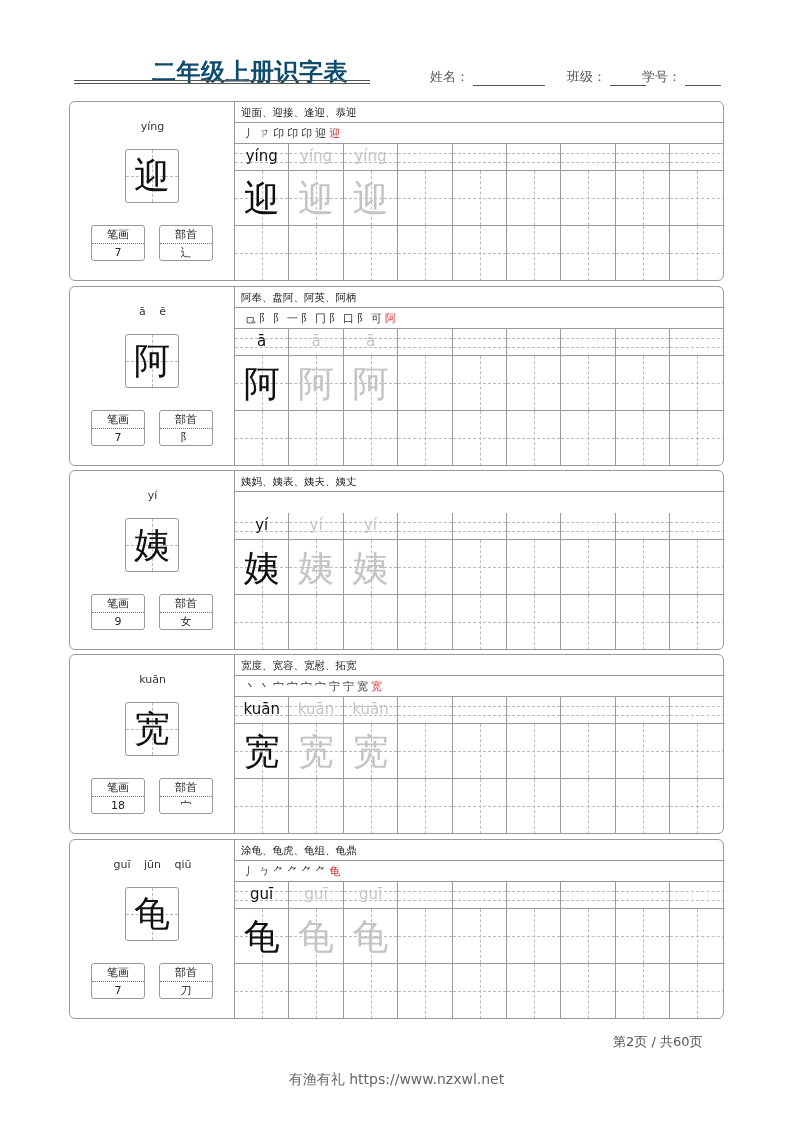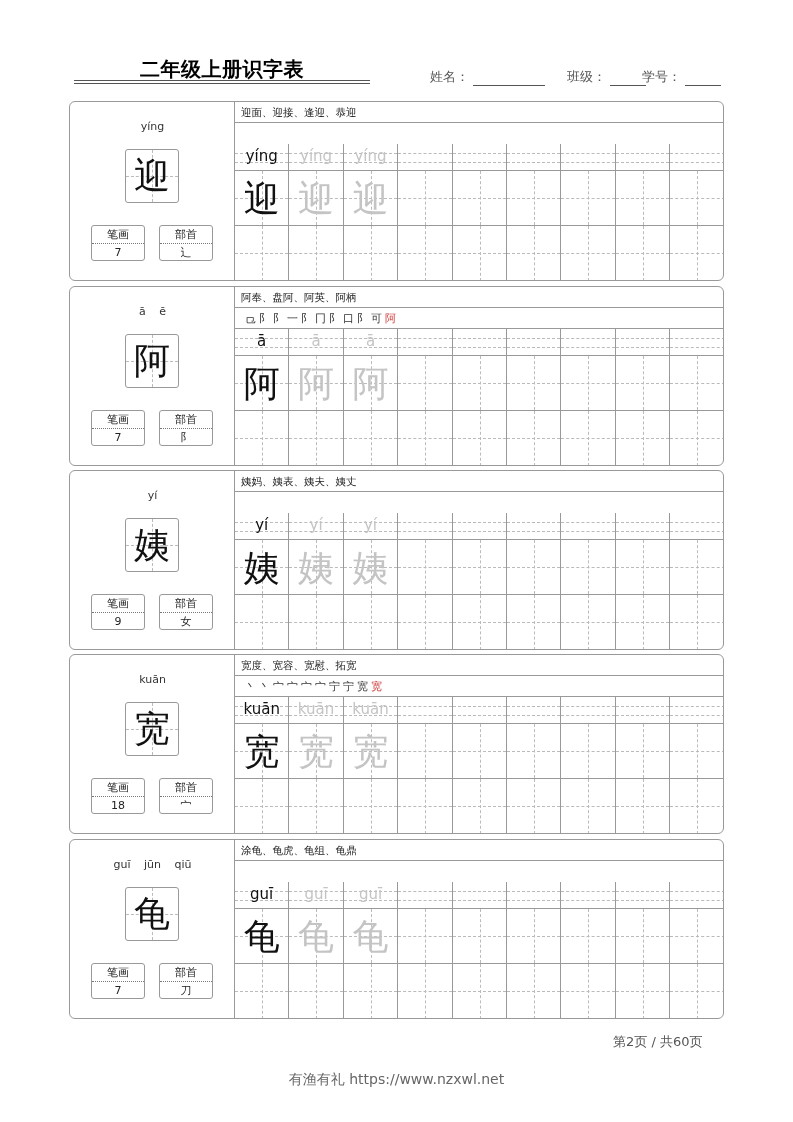--- a/index.html
+++ b/index.html
@@ -1,19 +1,19 @@
 <!DOCTYPE html>
 <html><head>
 <meta charset="utf-8">
 <style>
   * { box-sizing: border-box; margin: 0; padding: 0; }
   html, body { width: 793px; height: 1122px; background: #ffffff; overflow: hidden; }
   body { position: relative; font-family: "DejaVu Sans", "Liberation Sans", sans-serif; color: #222; }
 
-  .title { position: absolute; left: 140px; top: 56px; font-size: 20px; font-weight: bold; color: #000000; letter-spacing: 0.5px; }
+  .title { position: absolute; left: 152px; top: 56px; font-size: 24px; font-weight: bold; color: #0c4a6e; letter-spacing: 0.5px; }
   .title-line1 { position: absolute; left: 74px; top: 80px; width: 296px; height: 1px; background: #555; }
   .title-line2 { position: absolute; left: 74px; top: 83px; width: 296px; height: 1px; background: #555; }
 
   .info { position: absolute; top: 68px; font-size: 13px; color: #555; display: flex; align-items: flex-end; }
   .info .blank { display: inline-block; border-bottom: 1px solid #555; height: 14px; margin-left: 4px; }
 
   .card { position: absolute; left: 69px; width: 655px; height: 180px; border: 1px solid #999; border-radius: 6px; overflow: hidden; }
   .left { position: absolute; left: 0; top: 0; width: 165px; height: 100%; border-right: 1px solid #999; }
   .pinyin-top { position: absolute; top: 18px; left: 0; width: 165px; text-align: center; font-size: 11px; color: #333; word-spacing: 10px; }
   .big-box { position: absolute; left: 55px; top: 47px; width: 54px; height: 54px; border: 1px solid #999; border-radius: 3px; }
@@ -84,20 +84,21 @@
           <div class="lbl">笔画</div>
           <div class="val">7</div>
         </div>
         <div class="meta radical">
           <div class="lbl">部首</div>
           <div class="val">辶</div>
         </div>
       </div>
       <div class="right">
         <div class="words">迎面、迎接、逢迎、恭迎</div>
+        <div class="strokes-row"><span class="stroke">丿</span><span class="stroke">ㄗ</span><span class="stroke">卬</span><span class="stroke">卬</span><span class="stroke">卬</span><span class="stroke">迎</span><span class="stroke last">迎</span></div>
         <div class="grid">
           <div class="gcol" style="left:0px">
             <div class="py-cell">
               <div class="l1"></div>
               <div class="l2"></div>
               <div class="t dark">yíng</div>
             </div>
             <div class="sq r1">
               <div class="vd"></div>
               <div class="hd"></div>
@@ -706,20 +707,21 @@
           <div class="lbl">笔画</div>
           <div class="val">7</div>
         </div>
         <div class="meta radical">
           <div class="lbl">部首</div>
           <div class="val">刀</div>
         </div>
       </div>
       <div class="right">
         <div class="words">涂龟、龟虎、龟组、龟鼎</div>
+        <div class="strokes-row"><span class="stroke">丿</span><span class="stroke">ㄅ</span><span class="stroke">⺈</span><span class="stroke">⺈</span><span class="stroke">⺈</span><span class="stroke">⺈</span><span class="stroke last">龟</span></div>
         <div class="grid">
           <div class="gcol" style="left:0px">
             <div class="py-cell">
               <div class="l1"></div>
               <div class="l2"></div>
               <div class="t dark">guī</div>
             </div>
             <div class="sq r1">
               <div class="vd"></div>
               <div class="hd"></div>

